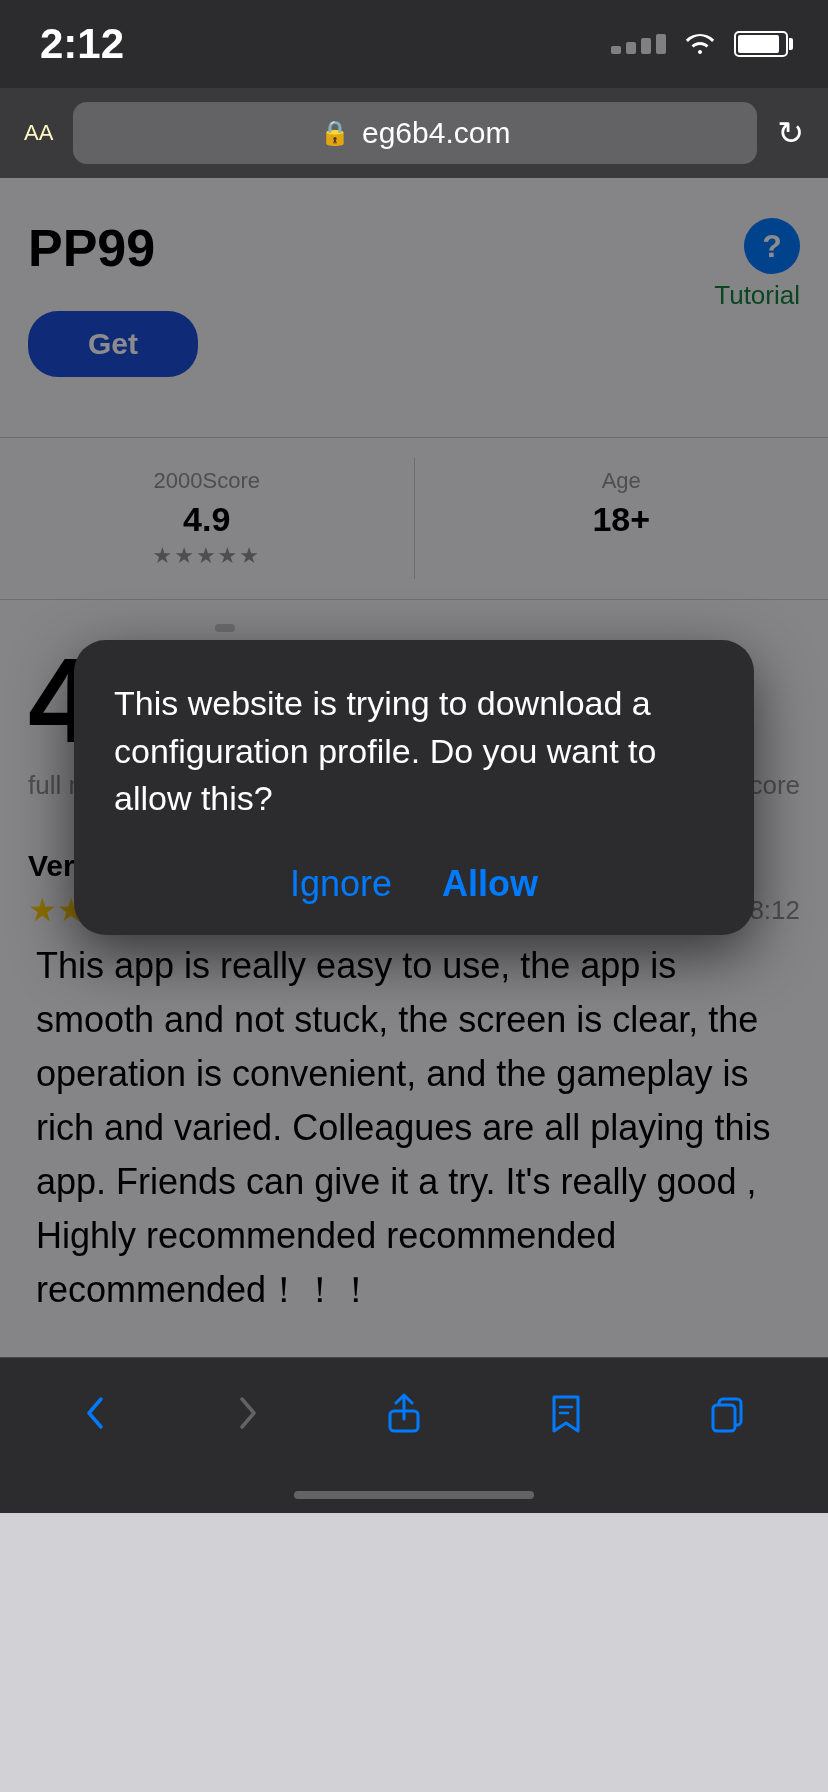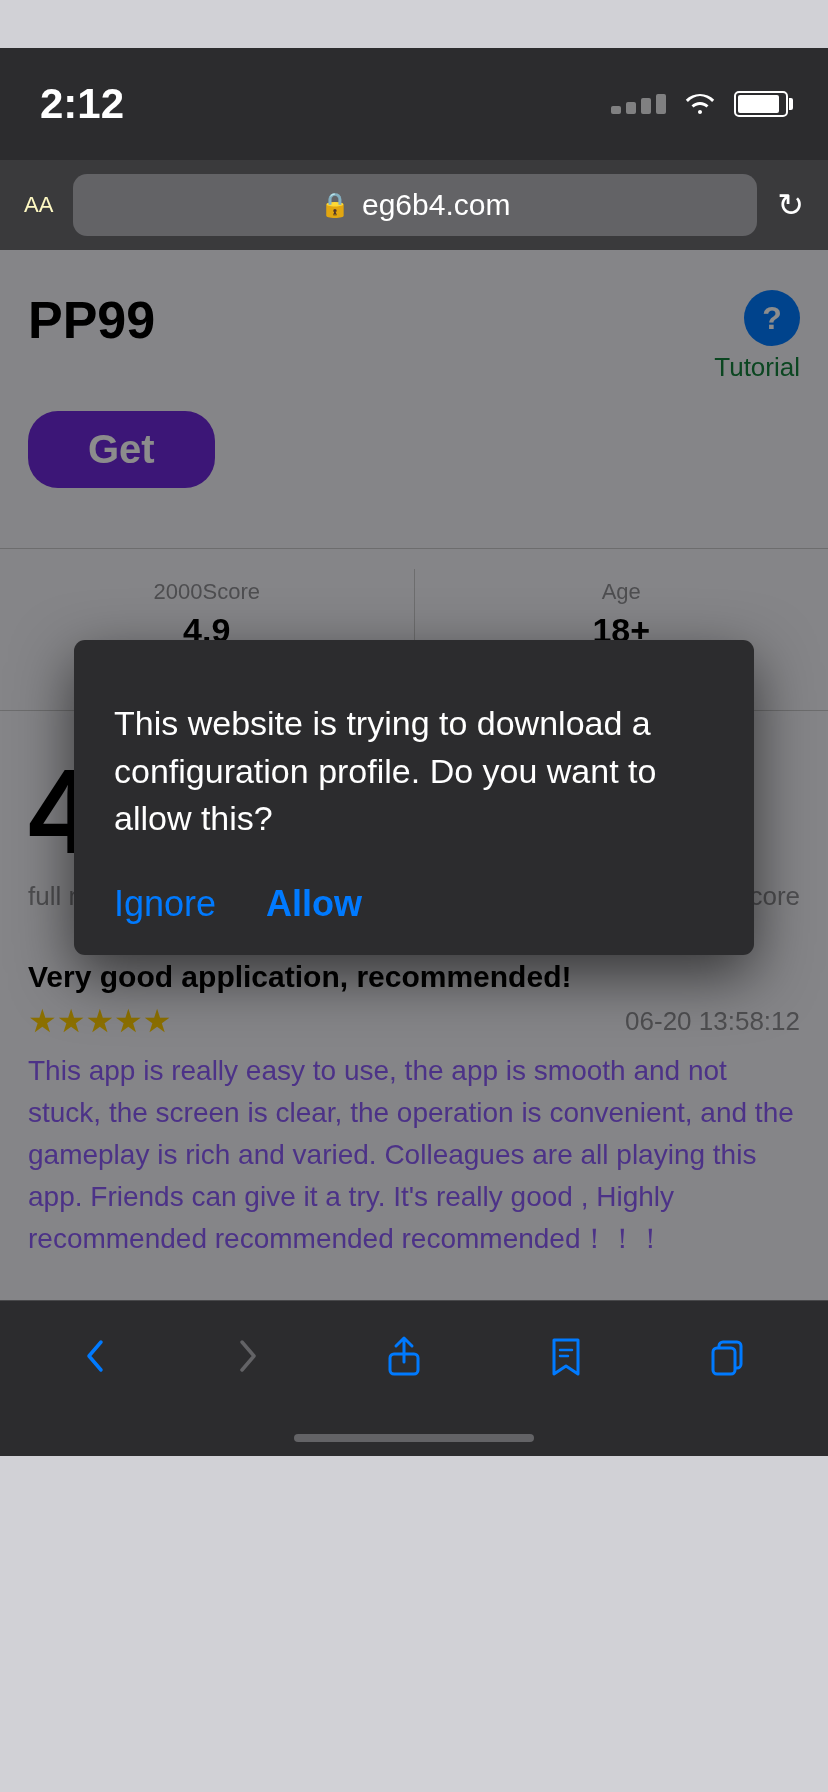--- a/index.html
+++ b/index.html
@@ -9,26 +9,25 @@
       min-height: 1792px;
       background: #d1d1d6;
       font-family: -apple-system, 'Helvetica Neue', Arial, sans-serif;
       position: relative;
       overflow-x: hidden;
     }
 
     
     .status-bar {
       background: #2c2c2e;
-      height: 112px;
+      height: 88px;
       display: flex;
       align-items: center;
       justify-content: space-between;
       padding: 16px 40px;
-      margin-top: 48px;
     }
     .status-time {
       color: white;
       font-size: 42px;
       font-weight: 600;
     }
     .status-icons {
       display: flex;
       align-items: center;
       gap: 16px;
@@ -146,29 +145,28 @@
       padding-top: 10px;
     }
     .app-name {
       font-size: 52px;
       font-weight: 700;
       color: #000;
       margin-bottom: 16px;
       text-align: center;
     }
     .get-button {
-      background: #6d28d9;
+      background: #1d4ed8;
       color: white;
       border: none;
       border-radius: 30px;
       padding: 16px 60px;
-      font-size: 40px;
+      font-size: 30px;
       font-weight: 600;
       cursor: pointer;
-      margin-top: 28px;
     }
     .help-button {
       width: 56px;
       height: 56px;
       background: #007aff;
       border-radius: 50%;
       display: flex;
       align-items: center;
       justify-content: center;
       color: white;
@@ -221,35 +219,35 @@
       color: #8e8e93;
       font-size: 22px;
     }
     .stars-row {
       color: #8e8e93;
       font-size: 22px;
       letter-spacing: 2px;
     }
     .dialog-box {
       background: #2c2c2e;
-      border-radius: 11px;
-      padding: 60px 40px 30px;
+      border-radius: 32px;
+      padding: 40px 40px 30px;
       width: 680px;
       box-shadow: 0 20px 60px rgba(0,0,0,0.6);
     }
     .dialog-message {
       color: white;
       font-size: 34px;
       line-height: 1.4;
       margin-bottom: 40px;
       font-weight: 400;
     }
     .dialog-buttons {
       display: flex;
-      justify-content: flex-start;
+      justify-content: center;
       gap: 50px;
     }
     .dialog-btn {
       color: #007aff;
       font-size: 36px;
       font-weight: 500;
       background: none;
       border: none;
       cursor: pointer;
     }
@@ -338,23 +336,24 @@
       width: 52px;
       height: 52px;
       background: #c6c6c8;
       border-radius: 50%;
     }
     .reviewer-name {
       color: #8e8e93;
       font-size: 26px;
     }
     .review-text {
-      color: #8b5cf6;
-      font-size: 28px;
+      color: #000000;
+      font-size: 36px;
       line-height: 1.5;
+      margin-left: 8px;
     }
 
     
     .bottom-nav {
       background: #2c2c2e;
       height: 120px;
       display: flex;
       align-items: center;
       justify-content: space-around;
       padding: 0 20px;

